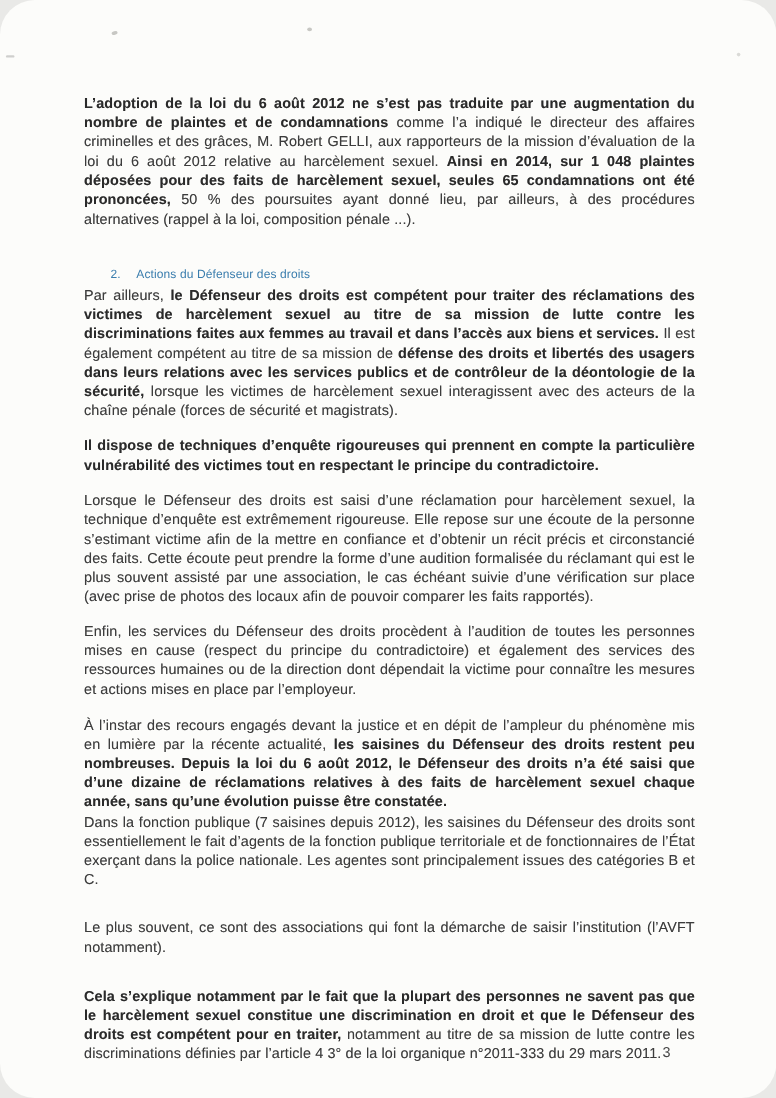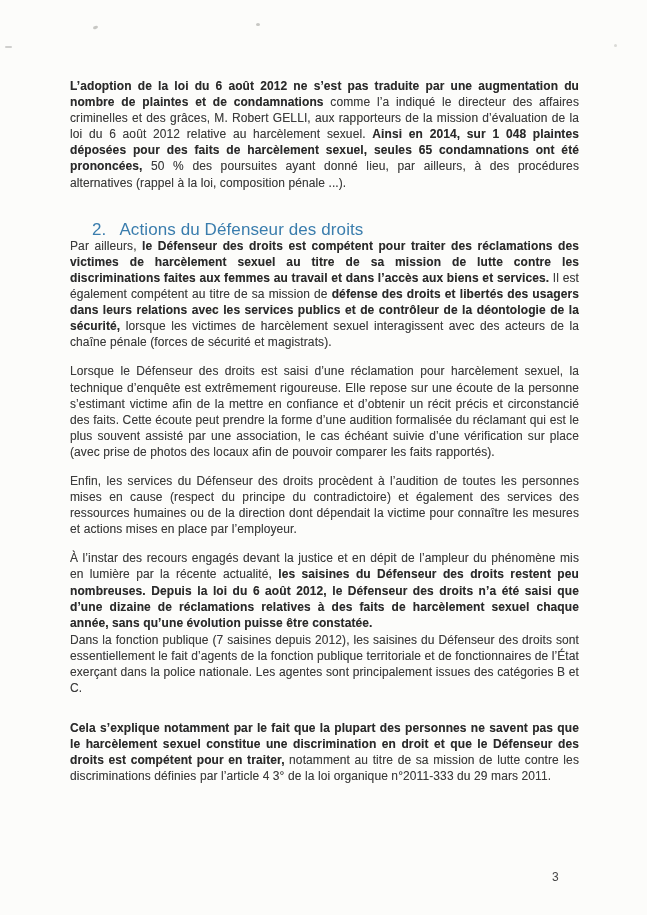--- a/index.html
+++ b/index.html
@@ -11,36 +11,37 @@
   *{margin:0;padding:0;box-sizing:border-box;}
   html,body{background:#e9e9e7;}
   .page{
     position:relative;
     width:647px;height:915px;
     margin:0 auto;
     background:var(--page-bg);
     font-family:"Liberation Sans","DejaVu Sans",sans-serif;
     color:var(--body-color);
     overflow:hidden;
+    border-radius:29px;
   }
   .content{
     position:absolute;
     left:70px;top:78px;width:509px;
     font-size:12px;
     line-height:16.1px;
     text-align:justify;
     letter-spacing:0.1px;
     text-shadow:0 0 0.4px rgba(70,70,70,0.45);
   }
   .para{margin:0;}
   .run{color:var(--body-color);font-weight:400;}
   .run.bold{color:var(--bold-color);font-weight:700;}
   .heading{
     color:var(--heading-color);
-    font-size:17px;
+    font-size:10px;
     font-weight:400;
     padding-left:22px;
     text-align:left;
     text-shadow:none;
   }
   .h-num{display:inline-block;margin-right:13px;}
   .gap-first{margin-top:0;}
   .gap-none{margin-top:1px;}
   .gap-s{margin-top:0;}
   .gap-m{margin-top:13px;}
@@ -66,22 +67,24 @@
 
   <span class="artifact a1"></span>
   <span class="artifact a2"></span>
   <span class="artifact a3"></span>
   <span class="artifact a4"></span>
 
   <div class="content">
       <p class="para gap-first"><span class="run bold">L’adoption de la loi du 6 août 2012 ne s’est pas traduite par une augmentation du nombre de plaintes et de condamnations</span><span class="run"> comme l’a indiqué le directeur des affaires criminelles et des grâces, M. Robert GELLI, aux rapporteurs de la mission d’évaluation de la loi du 6 août 2012 relative au harcèlement sexuel. </span><span class="run bold">Ainsi en 2014, sur 1 048 plaintes déposées pour des faits de harcèlement sexuel, seules 65 condamnations ont été prononcées,</span><span class="run"> 50 % des poursuites ayant donné lieu, par ailleurs, à des procédures alternatives (rappel à la loi, composition pénale ...).</span></p>
       <h2 class="heading gap-xl"><span class="h-num">2.</span><span>Actions du Défenseur des droits</span></h2>
       <p class="para gap-s"><span class="run">Par ailleurs, </span><span class="run bold">le Défenseur des droits est compétent pour traiter des réclamations des victimes de harcèlement sexuel au titre de sa mission de lutte contre les discriminations faites aux femmes au travail et dans l’accès aux biens et services.</span><span class="run"> Il est également compétent au titre de sa mission de </span><span class="run bold">défense des droits et libertés des usagers dans leurs relations avec les services publics et de contrôleur de la déontologie de la sécurité,</span><span class="run"> lorsque les victimes de harcèlement sexuel interagissent avec des acteurs de la chaîne pénale (forces de sécurité et magistrats).</span></p>
+      <p class="para gap-m"><span class="run bold">Il dispose de techniques d’enquête rigoureuses qui prennent en compte la particulière vulnérabilité des victimes tout en respectant le principe du contradictoire.</span></p>
       <p class="para gap-m"><span class="run">Lorsque le Défenseur des droits est saisi d’une réclamation pour harcèlement sexuel, la technique d’enquête est extrêmement rigoureuse. Elle repose sur une écoute de la personne s’estimant victime afin de la mettre en confiance et d’obtenir un récit précis et circonstancié des faits. Cette écoute peut prendre la forme d’une audition formalisée du réclamant qui est le plus souvent assisté par une association, le cas échéant suivie d’une vérification sur place (avec prise de photos des locaux afin de pouvoir comparer les faits rapportés).</span></p>
       <p class="para gap-m"><span class="run">Enfin, les services du Défenseur des droits procèdent à l’audition de toutes les personnes mises en cause (respect du principe du contradictoire) et également des services des ressources humaines ou de la direction dont dépendait la victime pour connaître les mesures et actions mises en place par l’employeur.</span></p>
       <p class="para gap-m"><span class="run">À l’instar des recours engagés devant la justice et en dépit de l’ampleur du phénomène mis en lumière par la récente actualité, </span><span class="run bold">les saisines du Défenseur des droits restent peu nombreuses. Depuis la loi du 6 août 2012, le Défenseur des droits n’a été saisi que d’une dizaine de réclamations relatives à des faits de harcèlement sexuel chaque année, sans qu’une évolution puisse être constatée.</span></p>
       <p class="para gap-none"><span class="run">Dans la fonction publique (7 saisines depuis 2012), les saisines du Défenseur des droits sont essentiellement le fait d’agents de la fonction publique territoriale et de fonctionnaires de l’État exerçant dans la police nationale. Les agentes sont principalement issues des catégories B et C.</span></p>
+      <p class="para gap-l"><span class="run">Le plus souvent, ce sont des associations qui font la démarche de saisir l’institution (l’AVFT notamment).</span></p>
       <p class="para gap-l"><span class="run bold">Cela s’explique notamment par le fait que la plupart des personnes ne savent pas que le harcèlement sexuel constitue une discrimination en droit et que le Défenseur des droits est compétent pour en traiter,</span><span class="run"> notamment au titre de sa mission de lutte contre les discriminations définies par l’article 4 3° de la loi organique n°2011-333 du 29 mars 2011.</span></p>
     </div>
 
   <div class="page-number">3</div>
 
 </div>
 
 </body></html>

